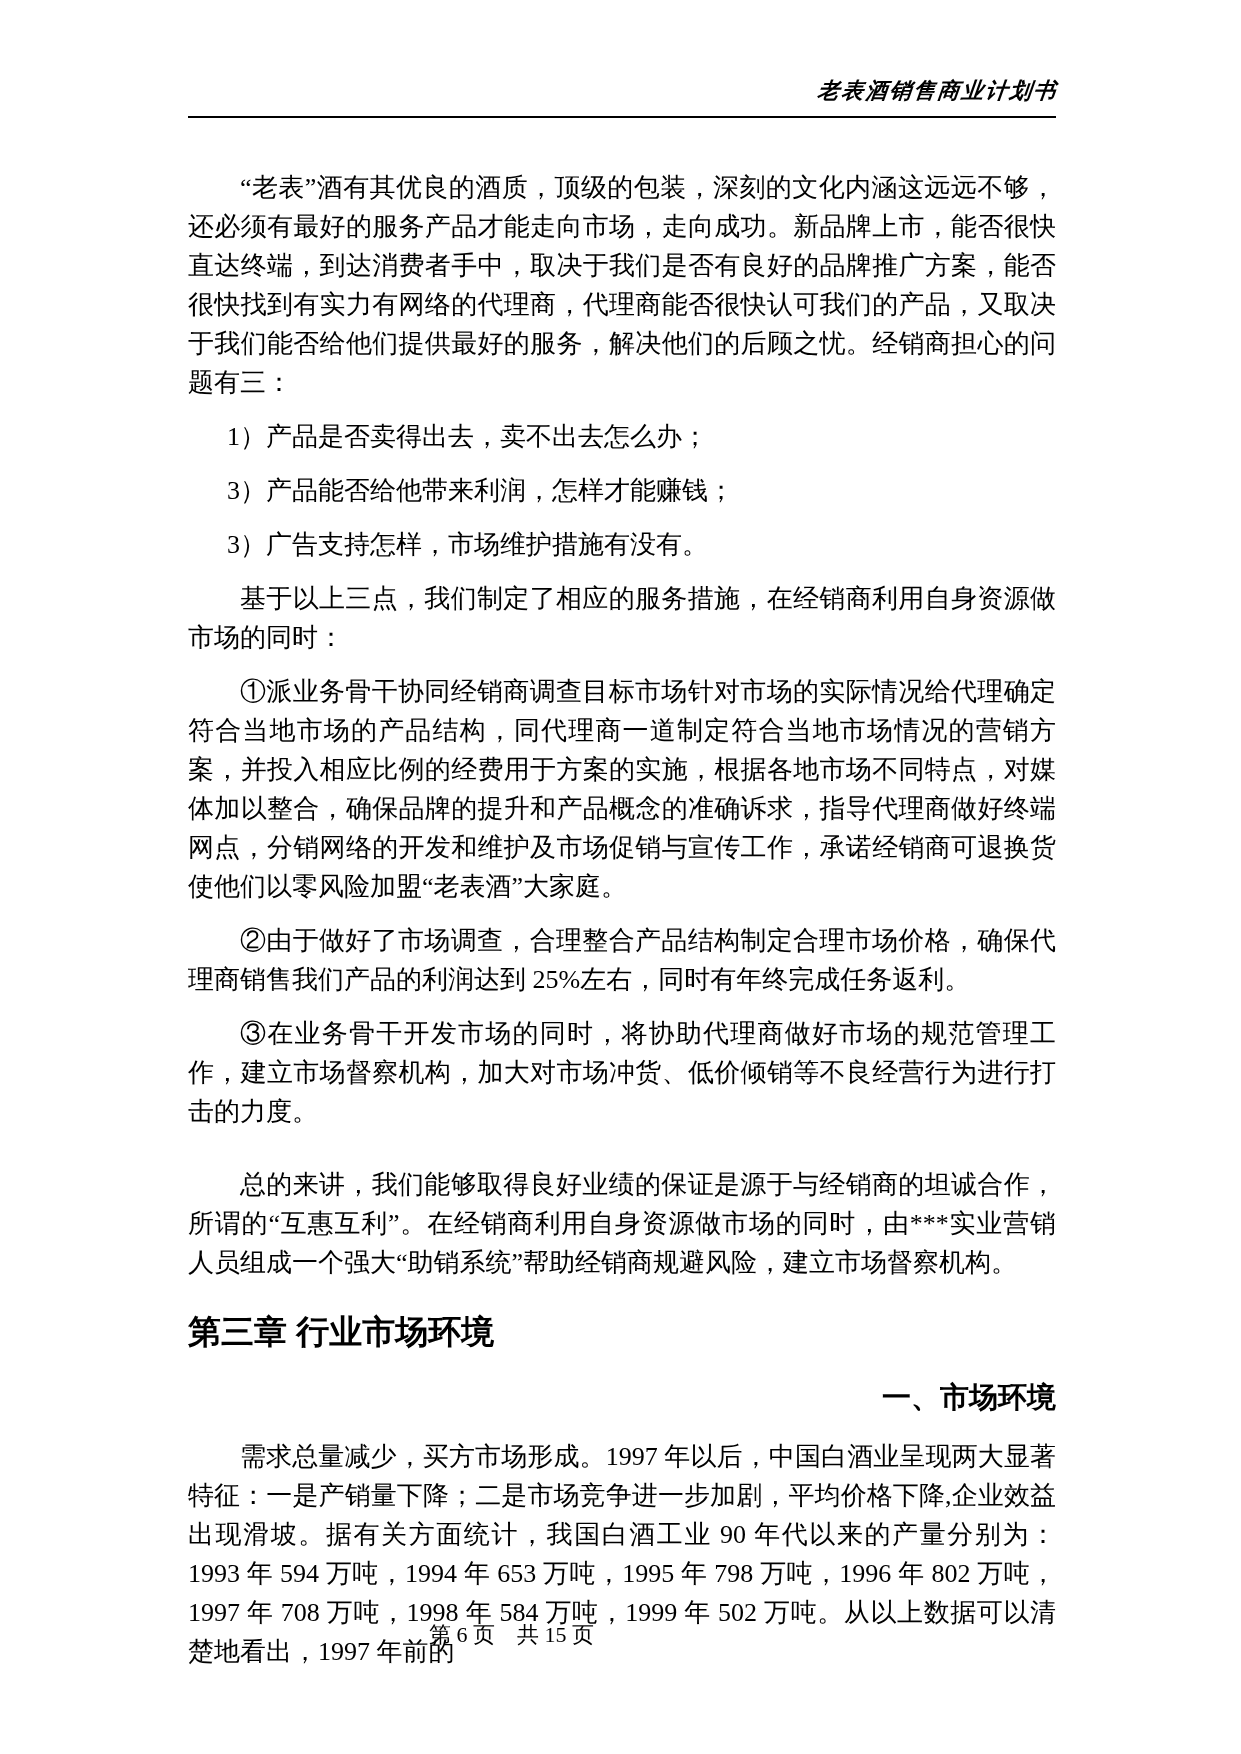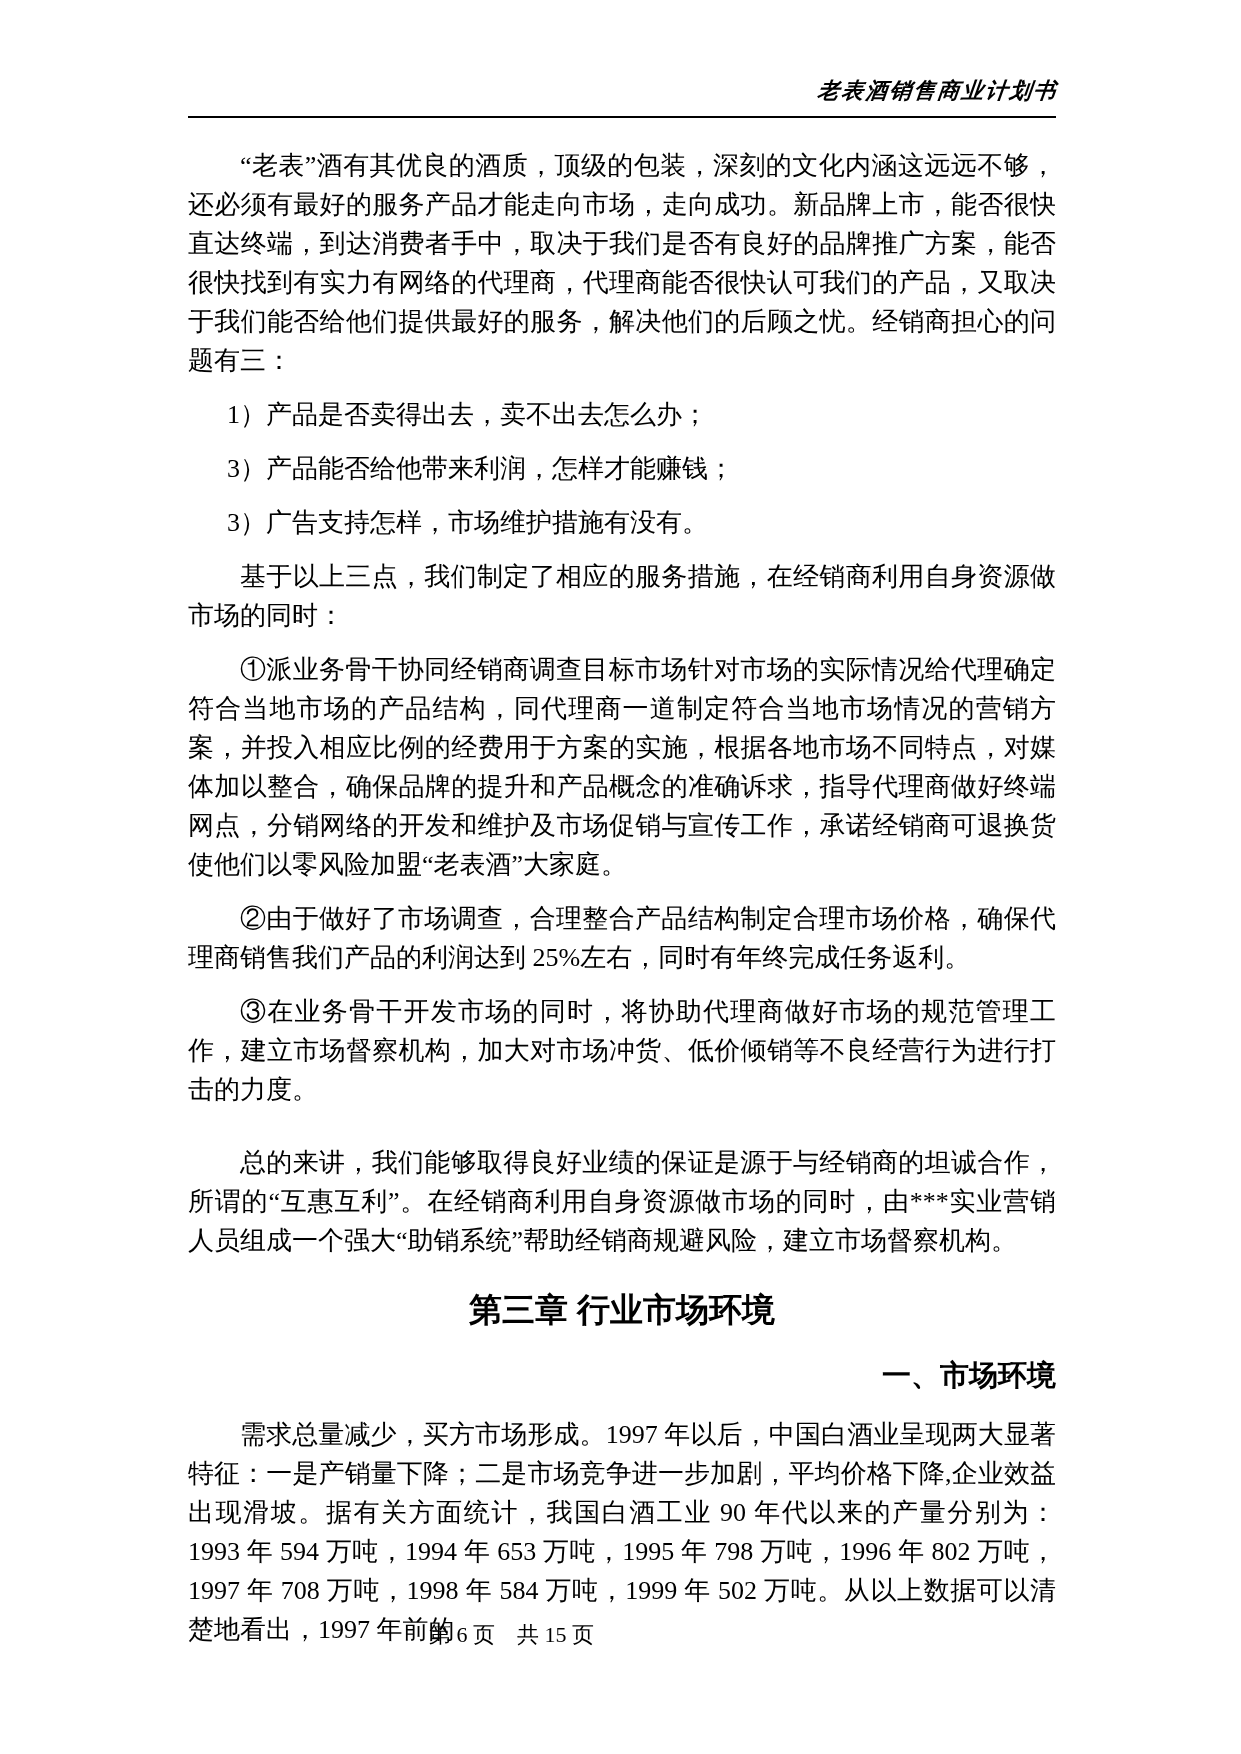--- a/index.html
+++ b/index.html
@@ -35,21 +35,21 @@
     font-size: 22px;
     line-height: 26px;
     font-style: italic;
     font-weight: bold;
     letter-spacing: 2px;
     transform: skewX(-6deg);
     transform-origin: right bottom;
   }
   
   .body-text {
-    padding-top: 13px;
+    padding-top: 35px;
   }
   .para {
     font-size: 26px;
     line-height: 39px;
     text-align: justify;
     text-indent: 2em;
     margin: 15px 0;
   }
   .list-item {
     font-size: 26px;
@@ -58,21 +58,21 @@
     margin: 15px 0;
   }
   .para-summary {
     margin-top: 34px;
   }
   .chapter-heading {
     font-family: "Liberation Sans", "DejaVu Sans", sans-serif;
     font-weight: bold;
     font-size: 33px;
     line-height: 40px;
-    text-align: center;
+    text-align: left;
     margin: 30px 0 0 0;
   }
   .section-heading {
     font-family: "Liberation Sans", "DejaVu Sans", sans-serif;
     font-weight: bold;
     font-size: 29px;
     line-height: 35px;
     text-indent: 1.7em;
     margin: 28px 0 22px 0;
     text-align: right;

